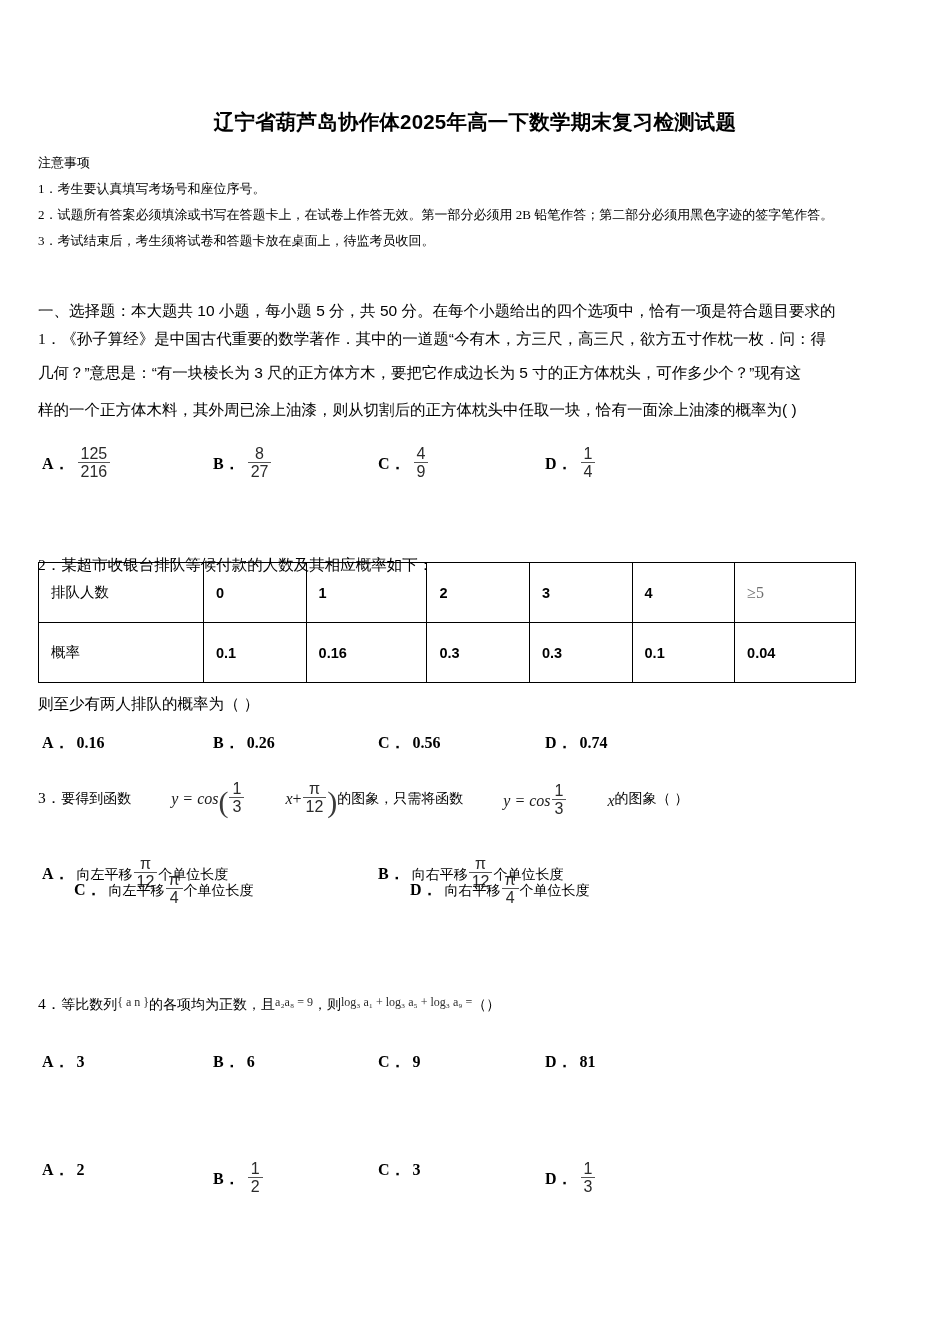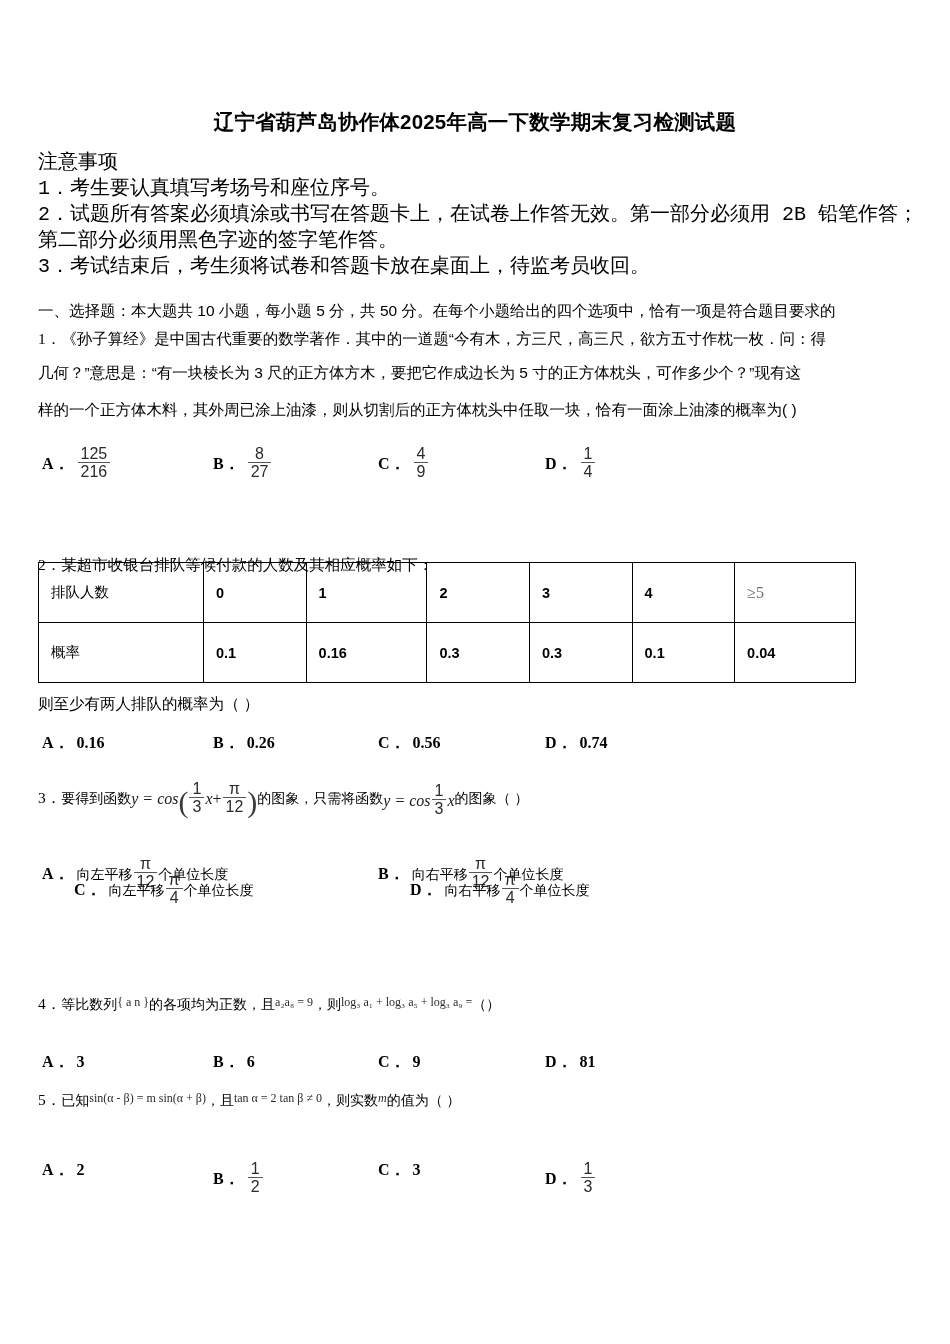--- a/index.html
+++ b/index.html
@@ -32,23 +32,23 @@
     font-weight: bold;
     font-size: 20.5px;
     letter-spacing: 0.2px;
     white-space: nowrap;
   }
   .notice {
     position: absolute;
     top: 150px;
     left: 38px;
     width: 880px;
-    font-size: 20px;
+    font-size: 13px;
     line-height: 26px;
-    font-family: Liberation Mono, monospace;
+    font-family: Liberation Serif, serif;
   }
   .notice-line { display: block; }
   .section-head {
     position: absolute;
     top: 298px;
     left: 38px;
     width: 885px;
     font-size: 15.5px;
     line-height: 26px;
     font-family: "Liberation Sans", "DejaVu Sans", sans-serif;
@@ -66,20 +66,21 @@
     line-height: 37px;
   }
   .q1 .l1 { display:block; line-height: 30px; }
   .q1 .l2 { display:block; }
   .q1 .l3 { display:block; }
   
   .mi {
     font-family: "Liberation Serif", "DejaVu Serif", serif;
     font-style: italic;
     color: #1a1a1a;
+    margin-left: 40px;
   }
   .mn {
     font-family: "Liberation Serif", "DejaVu Serif", serif;
     font-style: normal;
     color: #1a1a1a;
   }
   .mathblk {
     display: inline-block;
     vertical-align: middle;
     font-family: "Liberation Serif", "DejaVu Serif", serif;
@@ -310,23 +311,20 @@
       <span class="lab">B．</span><span class="val">6</span>
     </span>
     <span class="opt opt-c">
       <span class="lab">C．</span><span class="val">9</span>
     </span>
     <span class="opt opt-d">
       <span class="lab">D．</span><span class="val">81</span>
     </span>
   </div>
 
-  <div class="q5line">
-    <span class="qnum">5．</span><span class="cn">已知</span><span class="sup-blk">sin(α - β) = m sin(α + β)</span><span class="cn">，且</span><span class="sup-blk">tan α = 2 tan β ≠ 0</span><span class="cn">，则实数</span><span class="sup-blk mi">m</span><span class="cn">的值为（   ）</span>
-  </div>
 
   <div class="opts" style="top:1160px; height:44px;">
     <span class="opt opt-a">
       <span class="lab">A．</span><span class="val">2</span>
     </span>
     <span class="opt opt-b">
       <span class="lab">B．</span><span class="frac"><span class="num">1</span><span class="den">2</span></span>
     </span>
     <span class="opt opt-c">
       <span class="lab">C．</span><span class="val">3</span>

